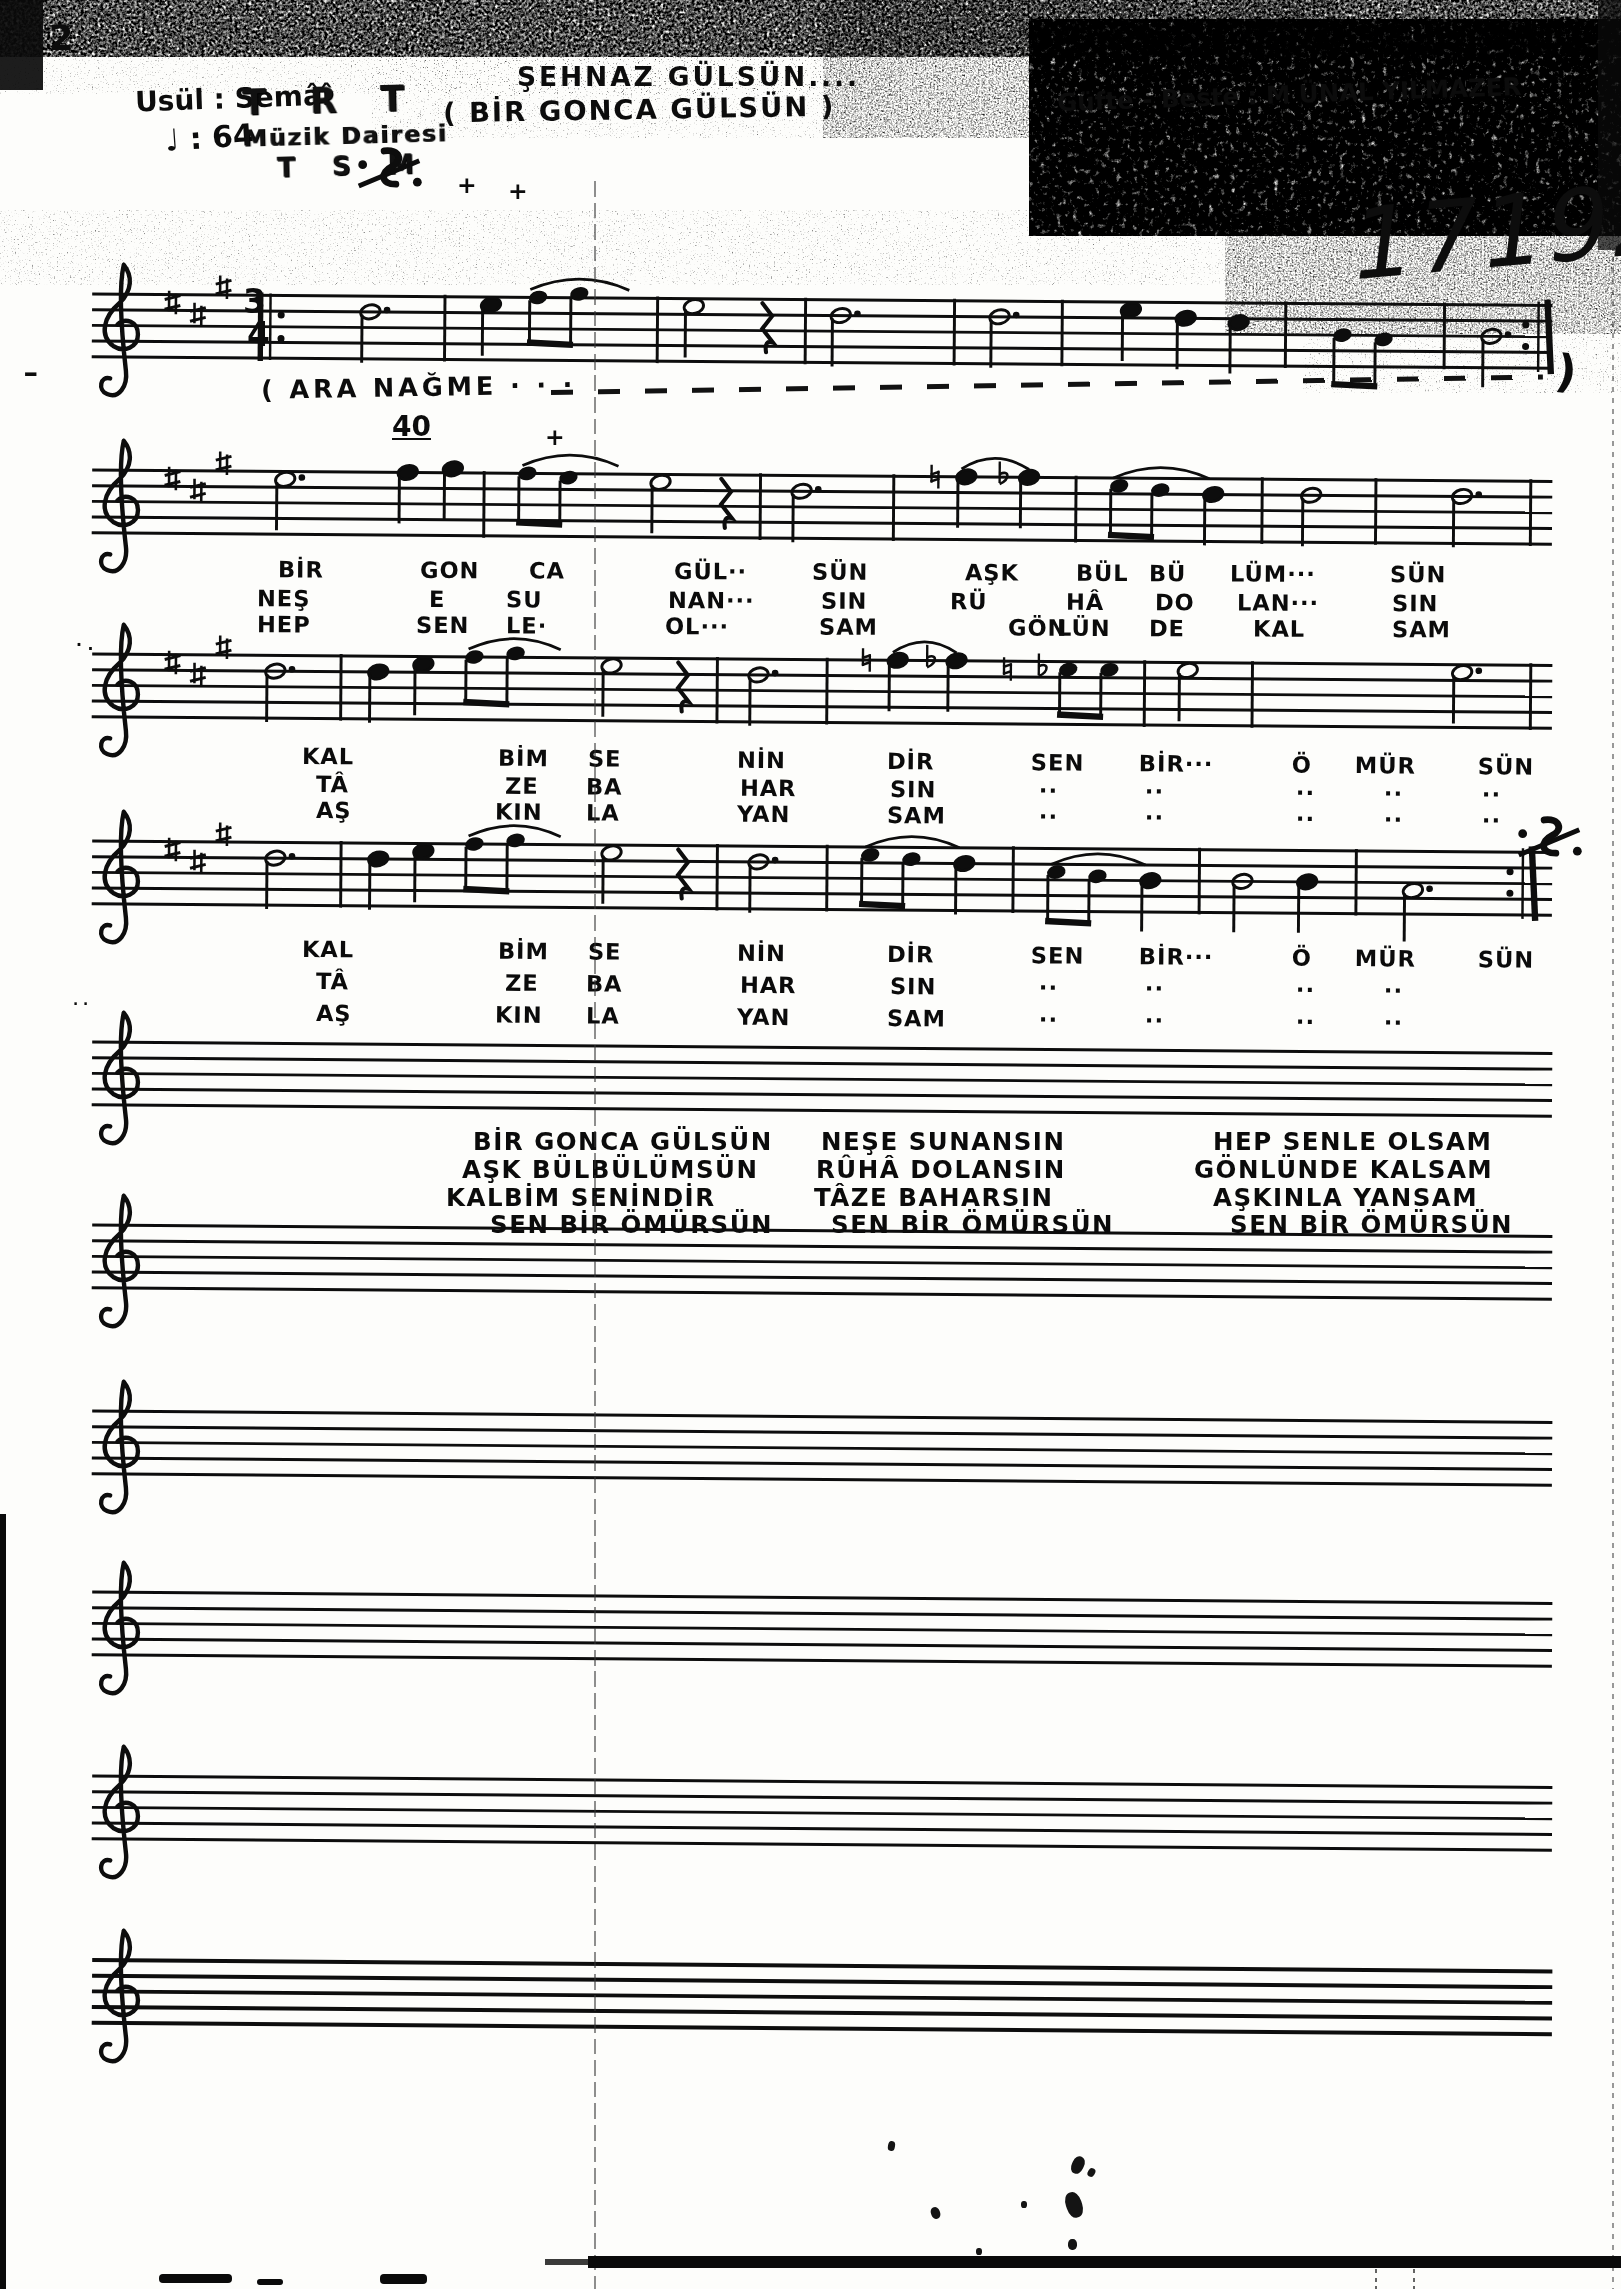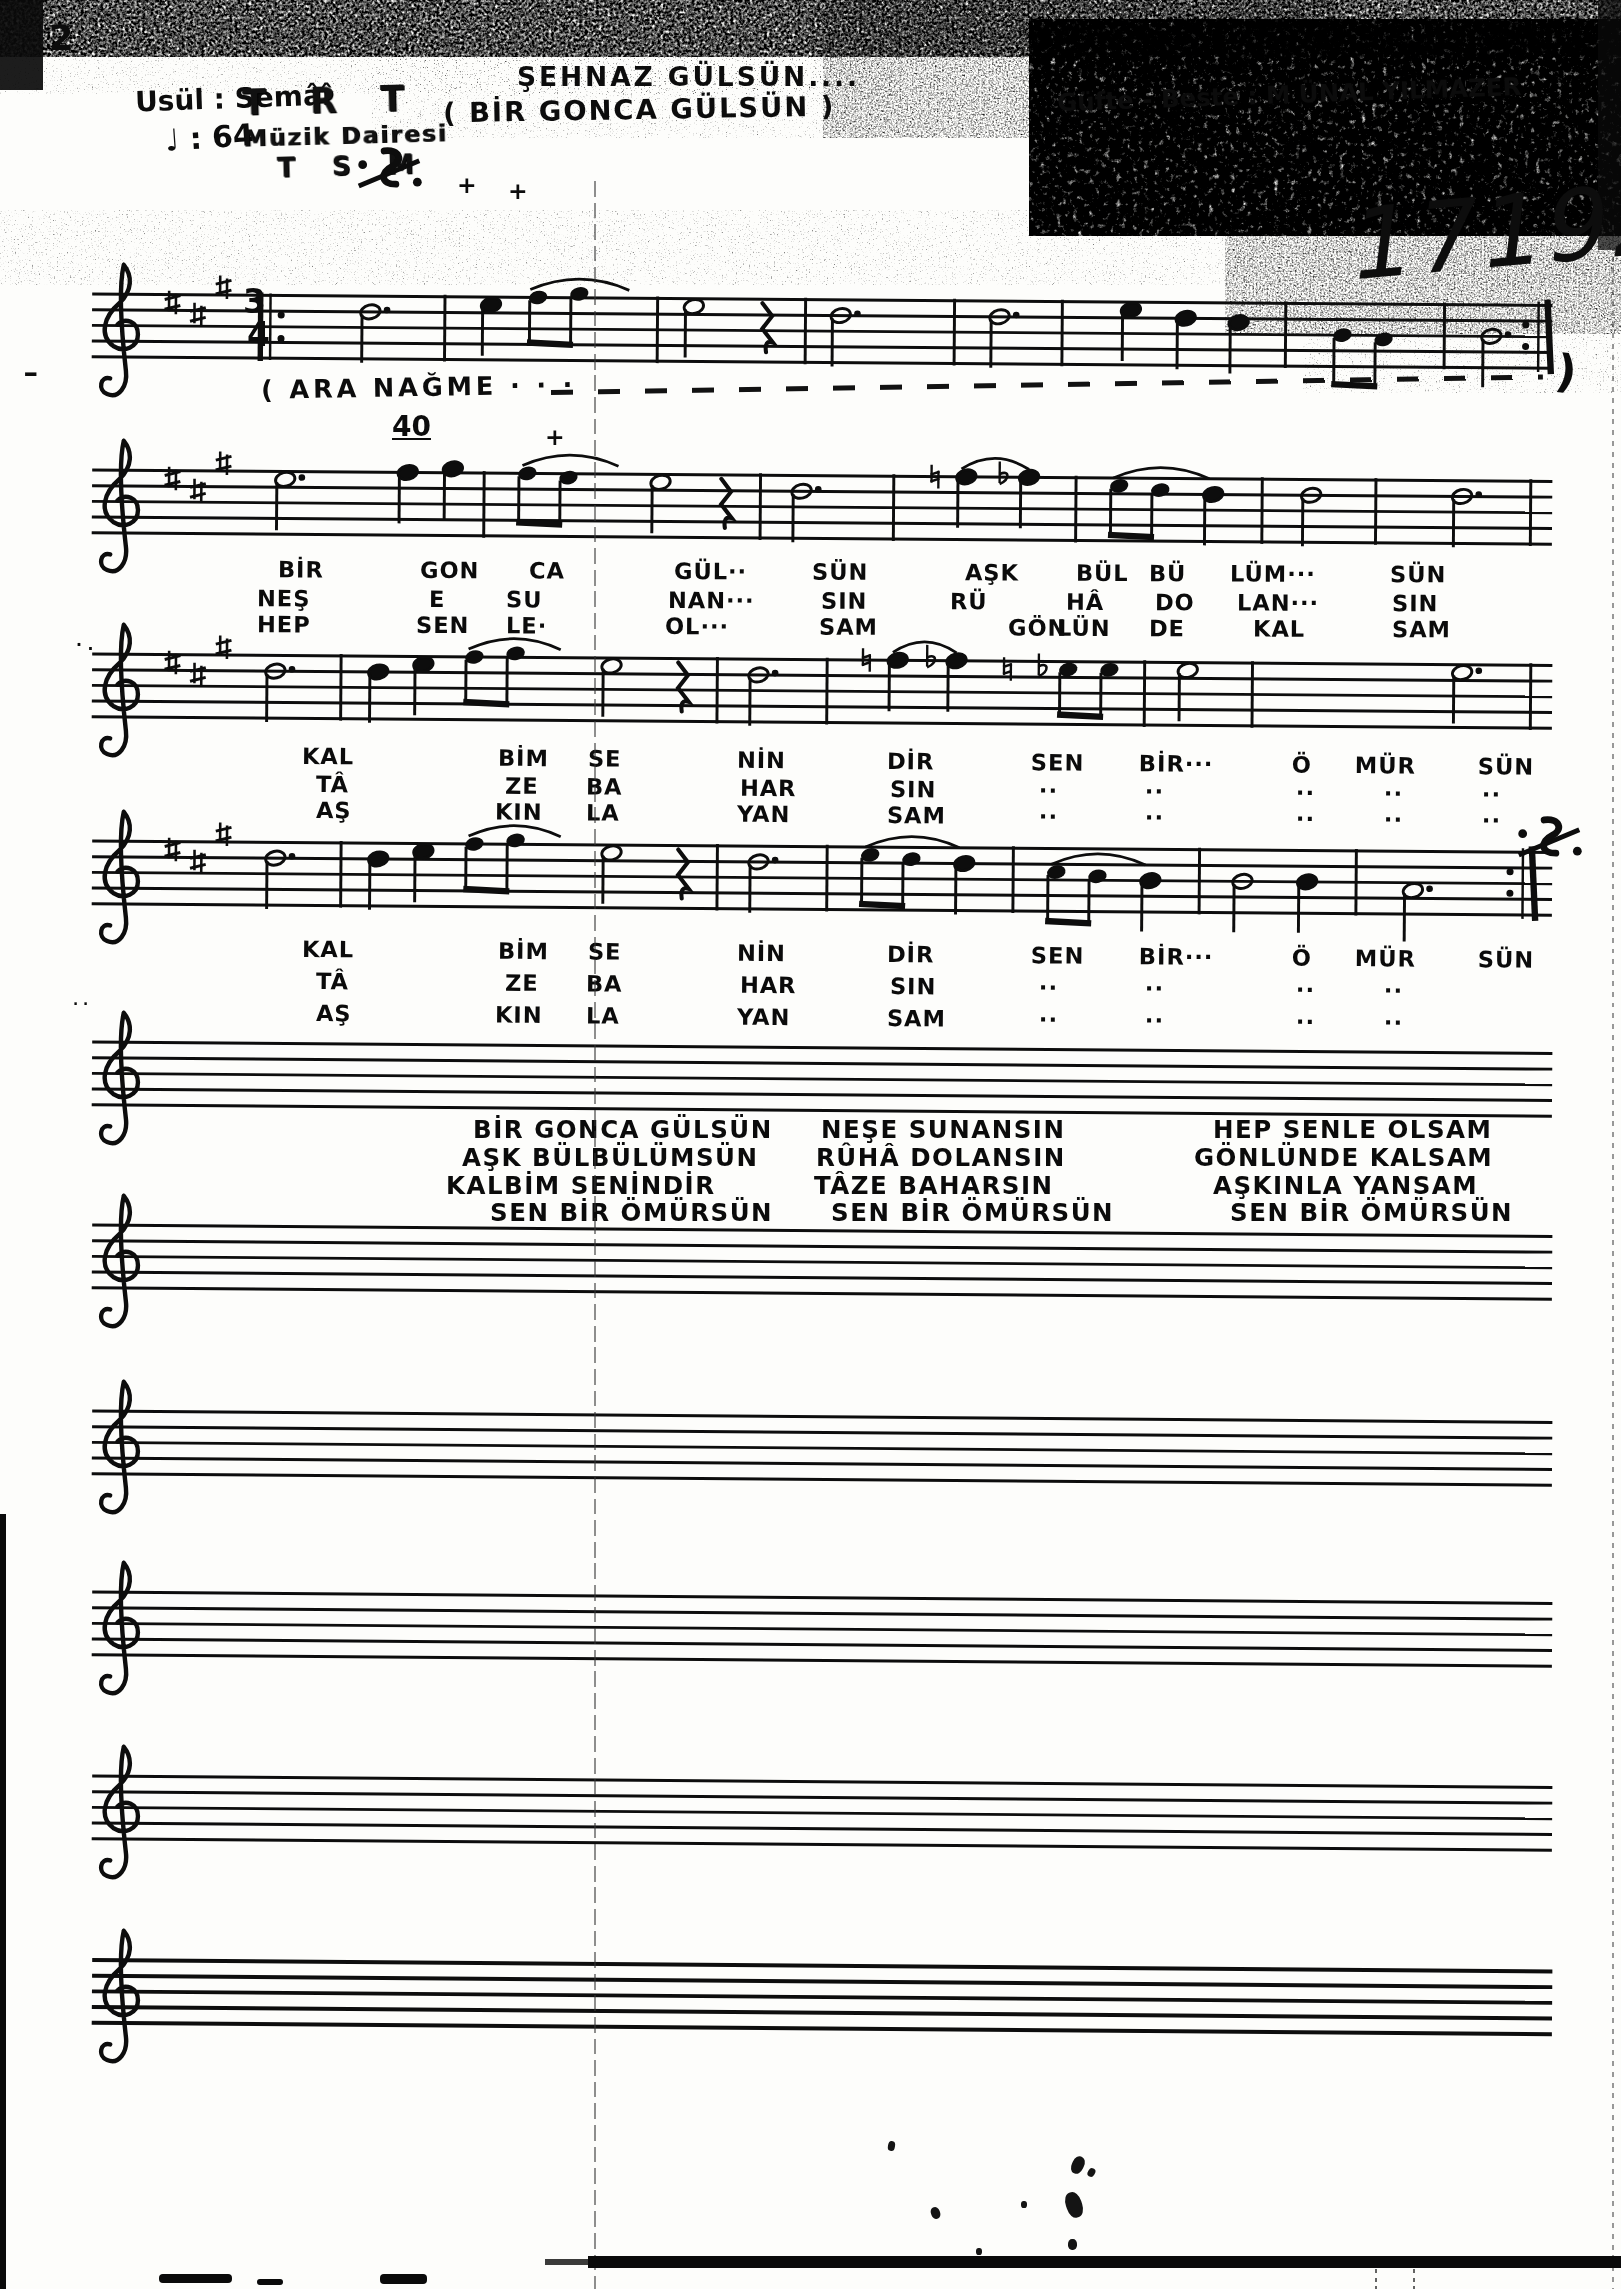--- a/index.html
+++ b/index.html
@@ -590,21 +590,21 @@
         <span class="lyr" style="left: 495px;">KIN</span>
         <span class="lyr" style="left: 586px;">LA</span>
         <span class="lyr" style="left: 737px;">YAN</span>
         <span class="lyr" style="left: 887px;">SAM</span>
         <span class="lyr" style="left: 1039px;">··</span>
         <span class="lyr" style="left: 1145px;">··</span>
         <span class="lyr" style="left: 1296px;">··</span>
         <span class="lyr" style="left: 1384px;">··</span>
       </div>
     </div>
-  <div id="verse-layer" class="abs" style="left:0;top:4px;width:1621px;height:1818px">
+  <div id="verse-layer" class="abs" style="left:0;top:16px;width:1621px;height:1818px">
       <span class="verse-line" style="left: 473px; top: 1111px;">BİR GONCA GÜLSÜN</span>
       <span class="verse-line" style="left: 462px; top: 1139px;">AŞK BÜLBÜLÜMSÜN</span>
       <span class="verse-line" style="left: 446px; top: 1167px;">KALBİM SENİNDİR</span>
       <span class="verse-line" style="left: 490px; top: 1194px;">SEN BİR ÖMÜRSÜN</span>
       <span class="verse-line" style="left: 821px; top: 1111px;">NEŞE SUNANSIN</span>
       <span class="verse-line" style="left: 816px; top: 1139px;">RÛHÂ DOLANSIN</span>
       <span class="verse-line" style="left: 814px; top: 1167px;">TÂZE BAHARSIN</span>
       <span class="verse-line" style="left: 831px; top: 1194px;">SEN BİR ÖMÜRSÜN</span>
       <span class="verse-line" style="left: 1213px; top: 1111px;">HEP SENLE OLSAM</span>
       <span class="verse-line" style="left: 1194px; top: 1139px;">GÖNLÜNDE KALSAM</span>

